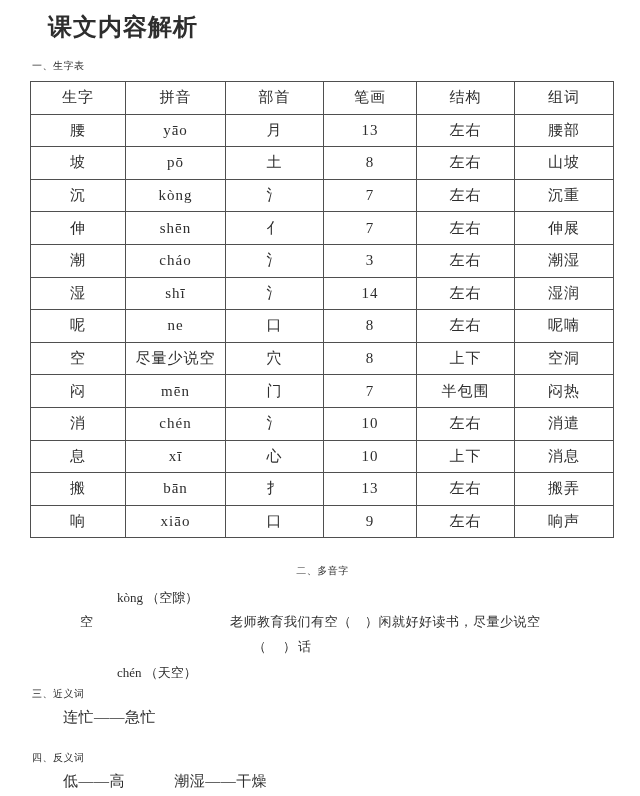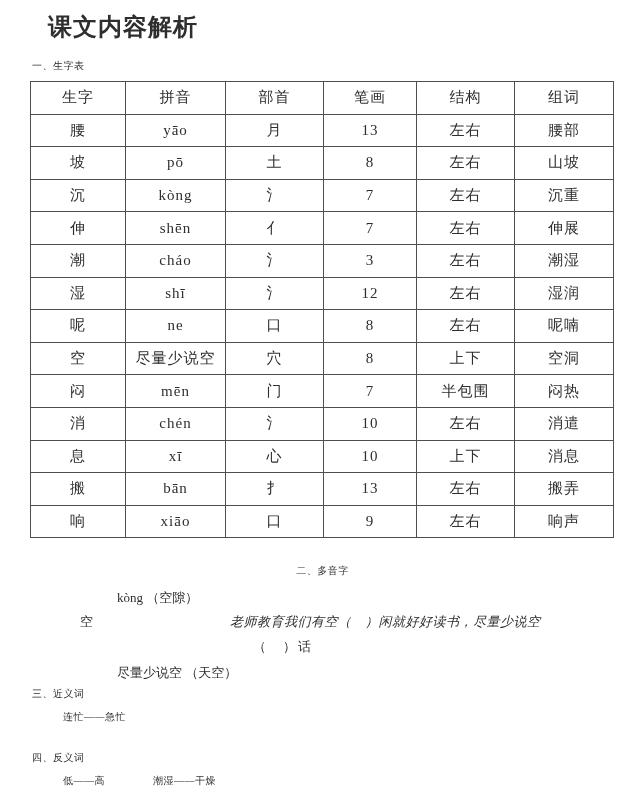--- a/index.html
+++ b/index.html
@@ -65,26 +65,26 @@
     line-height: 20px;
   }
   .duoyinzi .line { white-space: nowrap; }
   .dy-reading-1 { margin: 2px 0 0 87px; }
   .dy-main {
     margin-top: 4px;
     display: flex;
     align-items: flex-start;
   }
   .dy-char { margin-left: 50px; }
-  .dy-sentence { margin-left: 137px; letter-spacing: 0.5px; font-style: italic; }
+  .dy-sentence { margin-left: 137px; letter-spacing: 0.5px; }
   .dy-sentence-2 { margin: 5px 0 0 223px; letter-spacing: 2px; }
   .dy-reading-2 { margin: 6px 0 0 87px; }
 
   .section-item {
-    font-size: 10px;
+    font-size: 15px;
     line-height: 20px;
     margin: 4px 0 0 33px;
     letter-spacing: 0.5px;
     white-space: nowrap;
   }
   .antonym-pair-2 { margin-left: 45px; }
 </style>
 </head>
 <body>
 
@@ -151,21 +151,21 @@
           <td>cháo</td>
           <td>氵</td>
           <td>3</td>
           <td>左右</td>
           <td>潮湿</td>
         </tr>
         <tr>
           <td>湿</td>
           <td>shī</td>
           <td>氵</td>
-          <td>12</td>
+          <td>14</td>
           <td>左右</td>
           <td>湿润</td>
         </tr>
         <tr>
           <td>呢</td>
           <td>ne</td>
           <td>口</td>
           <td>8</td>
           <td>左右</td>
           <td>呢喃</td>
@@ -223,21 +223,21 @@
 
   <div class="section-heading sh-2">二、多音字</div>
 
   <div class="duoyinzi">
     <div class="line dy-reading-1">kòng （空隙）</div>
     <div class="dy-main">
       <span class="dy-char">空</span>
       <span class="dy-sentence">老师教育我们有空（　）闲就好好读书，尽量少说空</span>
     </div>
     <div class="line dy-sentence-2">（　）话</div>
-    <div class="line dy-reading-2">尽量少说空 （天空）</div>
+    <div class="line dy-reading-2">chén （天空）</div>
   </div>
 
   <div class="section-heading sh-3">三、近义词</div>
   <div class="section-item">连忙——急忙</div>
 
   <div class="section-heading sh-4">四、反义词</div>
   <div class="section-item">
     <span>低——高</span>
     <span class="antonym-pair-2">潮湿——干燥</span>
   </div>

